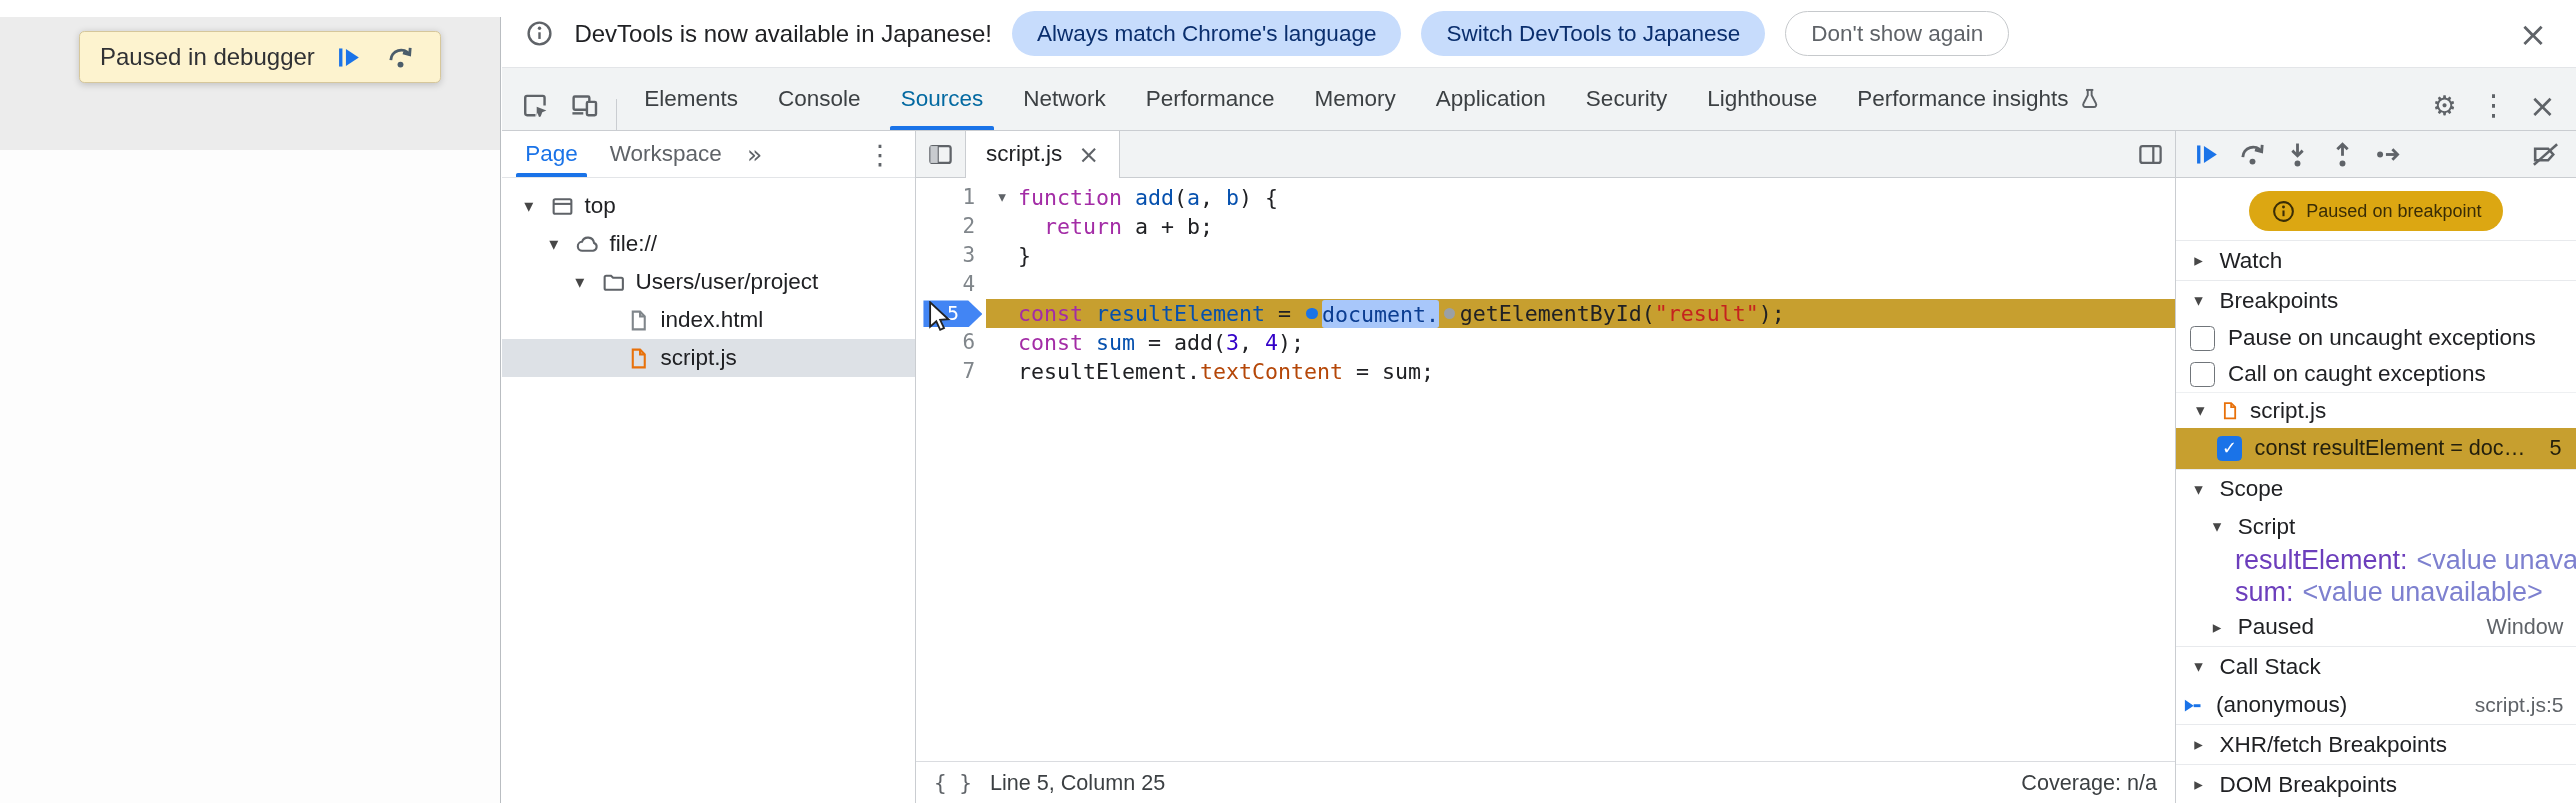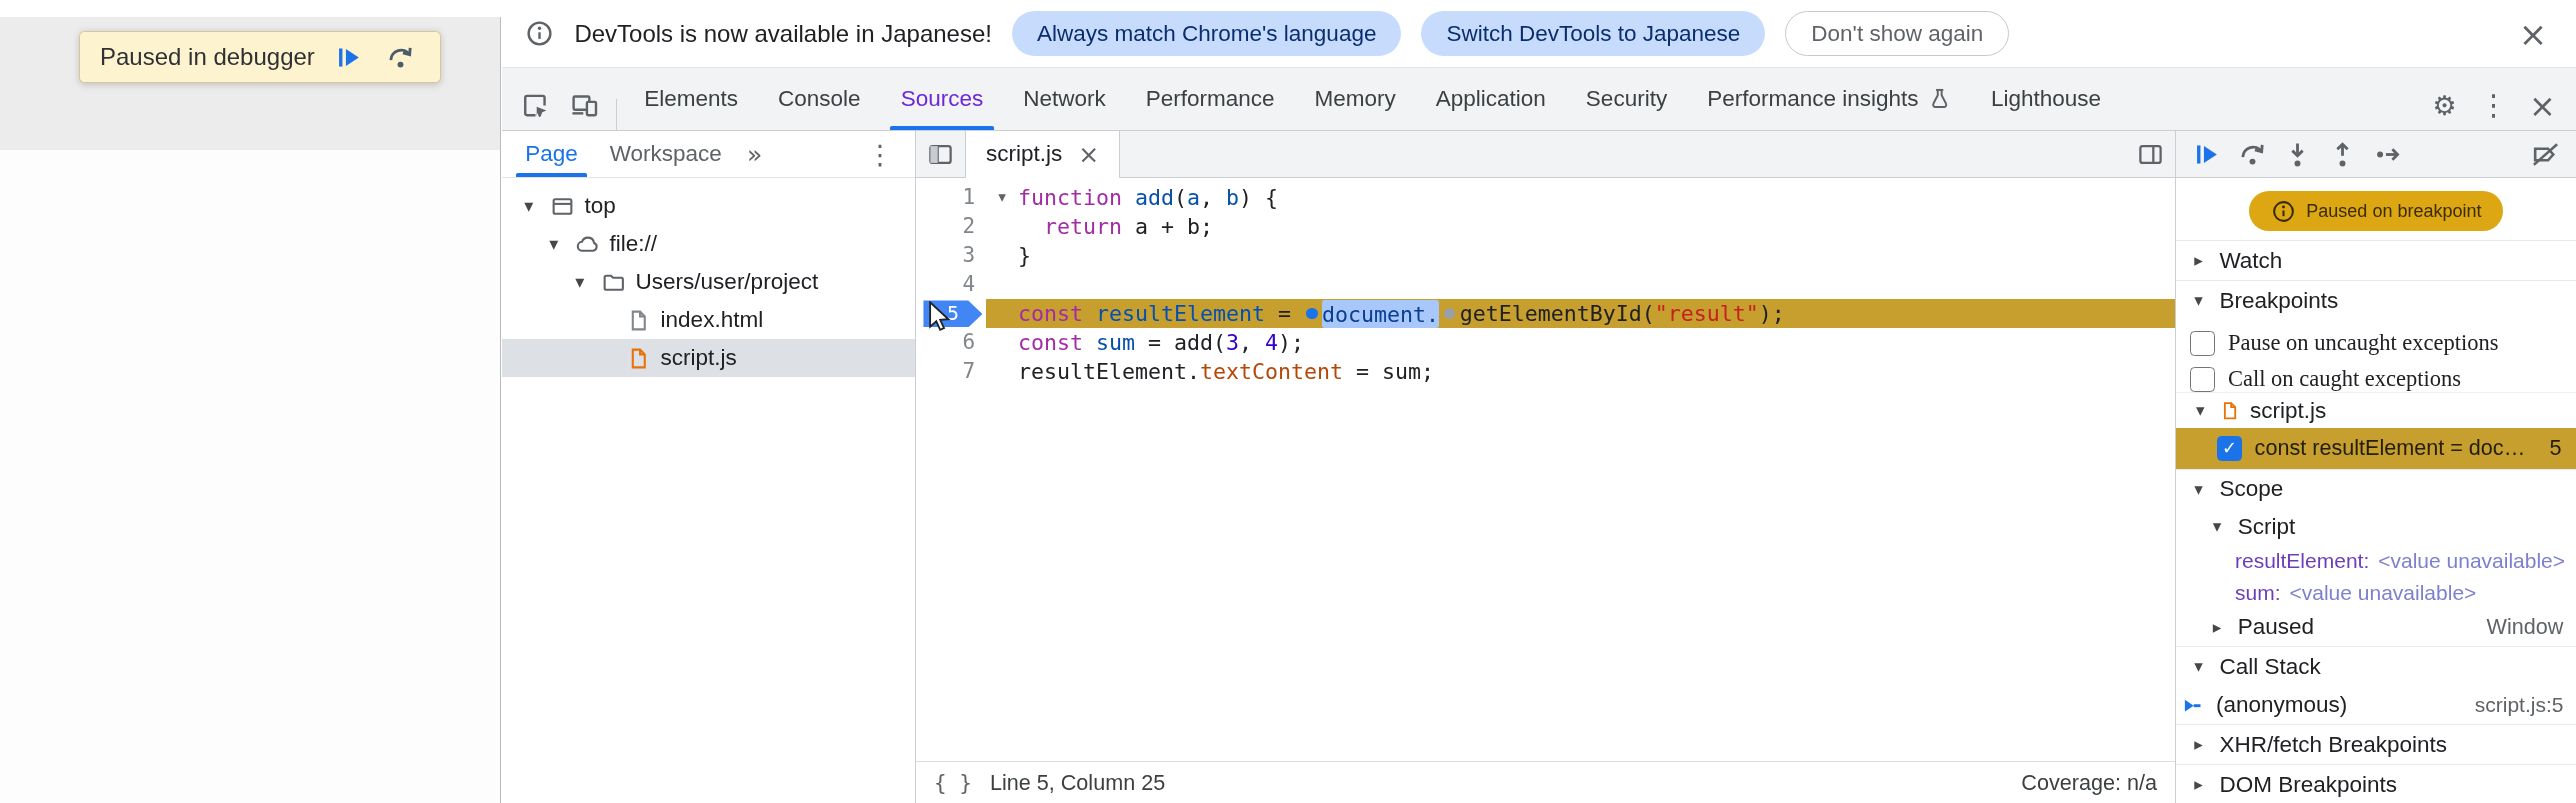--- a/index.html
+++ b/index.html
@@ -24,21 +24,21 @@
   .pill { height:45px; border-radius:22.5px; padding:0 25px; display:flex; align-items:center; font-size:22.5px;
     border:none; background:none; font-family:inherit; cursor:pointer; white-space:nowrap; }
   .pill.tonal { background:#c7dcfc; color:#0a2e6d; }
   .pill.outline { border:1.8px solid #c6c9cc; color:#5f6368; background:#fff; }
   .ib-close { margin-left:auto; font-size:34px; color:#5f6368; padding:0 5.4px; cursor:pointer; line-height:1; }
 
   .tabbar { height:63px; min-height:63px; background:#f1f3f4; border-bottom:0.9px solid #cacdd1; display:flex; align-items:flex-end; padding:0 9px; }
   .icon-btn { width:49px; height:49px; display:flex; align-items:center; justify-content:center; color:#5f6368; cursor:pointer; flex:none; }
   .vdiv { width:0.9px; height:31px; background:#cacdd1; margin:0 7.2px; flex:none; }
   .tab { padding:0 20px; height:100%; display:flex; align-items:center; gap:9px; font-size:22.5px; color:#3c4043; position:relative; white-space:nowrap; cursor:pointer; }
-  .tab.selected { color:#6d28d9; }
+  .tab.selected { color:#0369a1; }
   .tab.selected::after { content:""; position:absolute; left:9px; right:9px; bottom:0; height:3.6px; background:#1a73e8; border-radius:1.8px 1.8px 0 0; }
   .tabbar-right { margin-left:auto; display:flex; align-items:center; }
   .glyph { font-family:"DejaVu Sans",sans-serif; line-height:1; }
 
   .main { flex:1; display:flex; min-height:0; }
 
   
   .navigator { width:414px; min-width:414px; border-right:0.9px solid #cacdd1; display:flex; flex-direction:column; background:#fff; }
   .nav-tabs { height:47px; min-height:47px; display:flex; align-items:center; border-bottom:0.9px solid #e3e5e8; padding:0 7.2px; font-size:22.5px; color:#5f6368; }
   .nav-tab { padding:0 16px; height:100%; display:flex; align-items:center; position:relative; cursor:pointer; white-space:nowrap; }
@@ -86,29 +86,29 @@
   
   .sidebar { width:400px; min-width:400px; display:flex; flex-direction:column; background:#fff; overflow:hidden; }
   .debug-toolbar { height:47px; min-height:47px; background:#f1f3f4; border-bottom:0.9px solid #cacdd1; display:flex; align-items:center; gap:5.4px; padding:0 10.8px; }
   .dbg-btn { width:40px; height:40px; display:flex; align-items:center; justify-content:center; color:#5f6368; cursor:pointer; flex:none; }
   .dbg-btn.resume { color:#1a73e8; }
   .dbg-last { margin-left:auto; }
   .paused-pill { margin:12.6px auto 9px; height:41px; display:flex; align-items:center; gap:10.8px; background:#dca712; color:#3a2d06;
     border-radius:21px; padding:0 21.6px; font-size:18px; white-space:nowrap; }
   .sec-header { height:40px; display:flex; align-items:center; gap:10.8px; padding:0 12.6px; font-size:22.5px; color:#202124; border-top:0.9px solid #e8eaed; cursor:pointer; }
   .tri { width:20px; text-align:center; color:#474747; font-size:17px; flex:none; }
-  .check-row { height:36px; display:flex; align-items:flex-end; gap:12.6px; padding:0 12.6px 0 14.4px; font-size:22.5px; cursor:pointer;font-family:Liberation Serif, serif; }
+  .check-row { height:36px; display:flex; align-items:center; gap:12.6px; padding:0 12.6px 0 14.4px; font-size:22.5px; cursor:pointer; }
   .checkbox { width:25px; height:25px; border:1.8px solid #70757a; border-radius:4.5px; background:#fff; flex:none;
     display:flex; align-items:center; justify-content:center; }
   .checkbox.checked { background:#1a73e8; border-color:#1a73e8; color:#fff; font-size:18px; }
   .bp-group { height:36px; display:flex; align-items:center; gap:9px; padding:0 12.6px 0 14.4px; font-size:22.5px; border-top:0.9px solid #eef0f2; cursor:pointer; }
   .bp-entry { height:41px; background:#c79f2f; display:flex; align-items:center; gap:12.6px; padding:0 14.4px 0 41px; font-size:21.6px; color:#24200d; cursor:pointer; }
   .bp-snippet { flex:1; overflow:hidden; text-overflow:ellipsis; white-space:nowrap; }
   .sub-header { height:36px; display:flex; align-items:center; gap:10.8px; padding:0 12.6px 0 31px; font-size:22.5px; cursor:pointer; }
-  .scope-var { height:32px; display:flex; align-items:center; padding-left:59px; font-size:21px; white-space:nowrap; }
+  .scope-var { height:32px; display:flex; align-items:center; padding-left:59px; font-size:27px; white-space:nowrap; }
   .var-name { color:#6c3ebc; }
   .var-value { color:#7d80cf; margin-left:9px; }
   .global-row { height:38px; display:flex; align-items:center; gap:10.8px; padding:0 12.6px 0 31px; font-size:22.5px; cursor:pointer; }
   .global-right { margin-left:auto; color:#5f6368; font-size:21.6px; }
   .frame-row { height:38px; display:flex; align-items:center; padding:0 12.6px 0 40px; font-size:22.5px; position:relative; cursor:pointer; }
   .frame-marker { position:absolute; left:5.4px; top:7.2px; }
   .frame-loc { margin-left:auto; color:#5f6368; font-size:21px; }
 
   .cursor { position:absolute; left:927px; top:301px; pointer-events:none; }
   svg { display:block; }
@@ -171,30 +171,30 @@
       </span>
       <span class="vdiv"></span>
       <span class="tab">Elements</span>
       <span class="tab">Console</span>
       <span class="tab selected">Sources</span>
       <span class="tab">Network</span>
       <span class="tab">Performance</span>
       <span class="tab">Memory</span>
       <span class="tab">Application</span>
       <span class="tab">Security</span>
+      <span class="tab">Lighthouse</span>
       <span class="tab">
         <span>Performance insights</span>
         <span>
           <svg width="23.4" height="23.4" viewBox="0 0 24 24" fill="none" stroke="#5f6368" stroke-width="2">
               <path d="M10 3v5.5L5.6 17a2.4 2.4 0 0 0 2.2 3.6h8.4a2.4 2.4 0 0 0 2.2-3.6L14 8.5V3"></path>
               <path d="M8.3 3h7.4"></path>
             </svg>
         </span>
       </span>
-      <span class="tab">Lighthouse</span>
       <span class="tabbar-right">
         <span class="icon-btn glyph" style="font-size:27px">⚙</span>
         <span class="icon-btn glyph" style="font-size:29px">⋮</span>
         <span class="icon-btn glyph" style="font-size:32px">×</span>
       </span>
     </div>
 
     <div class="main">
 
       <div class="navigator">

